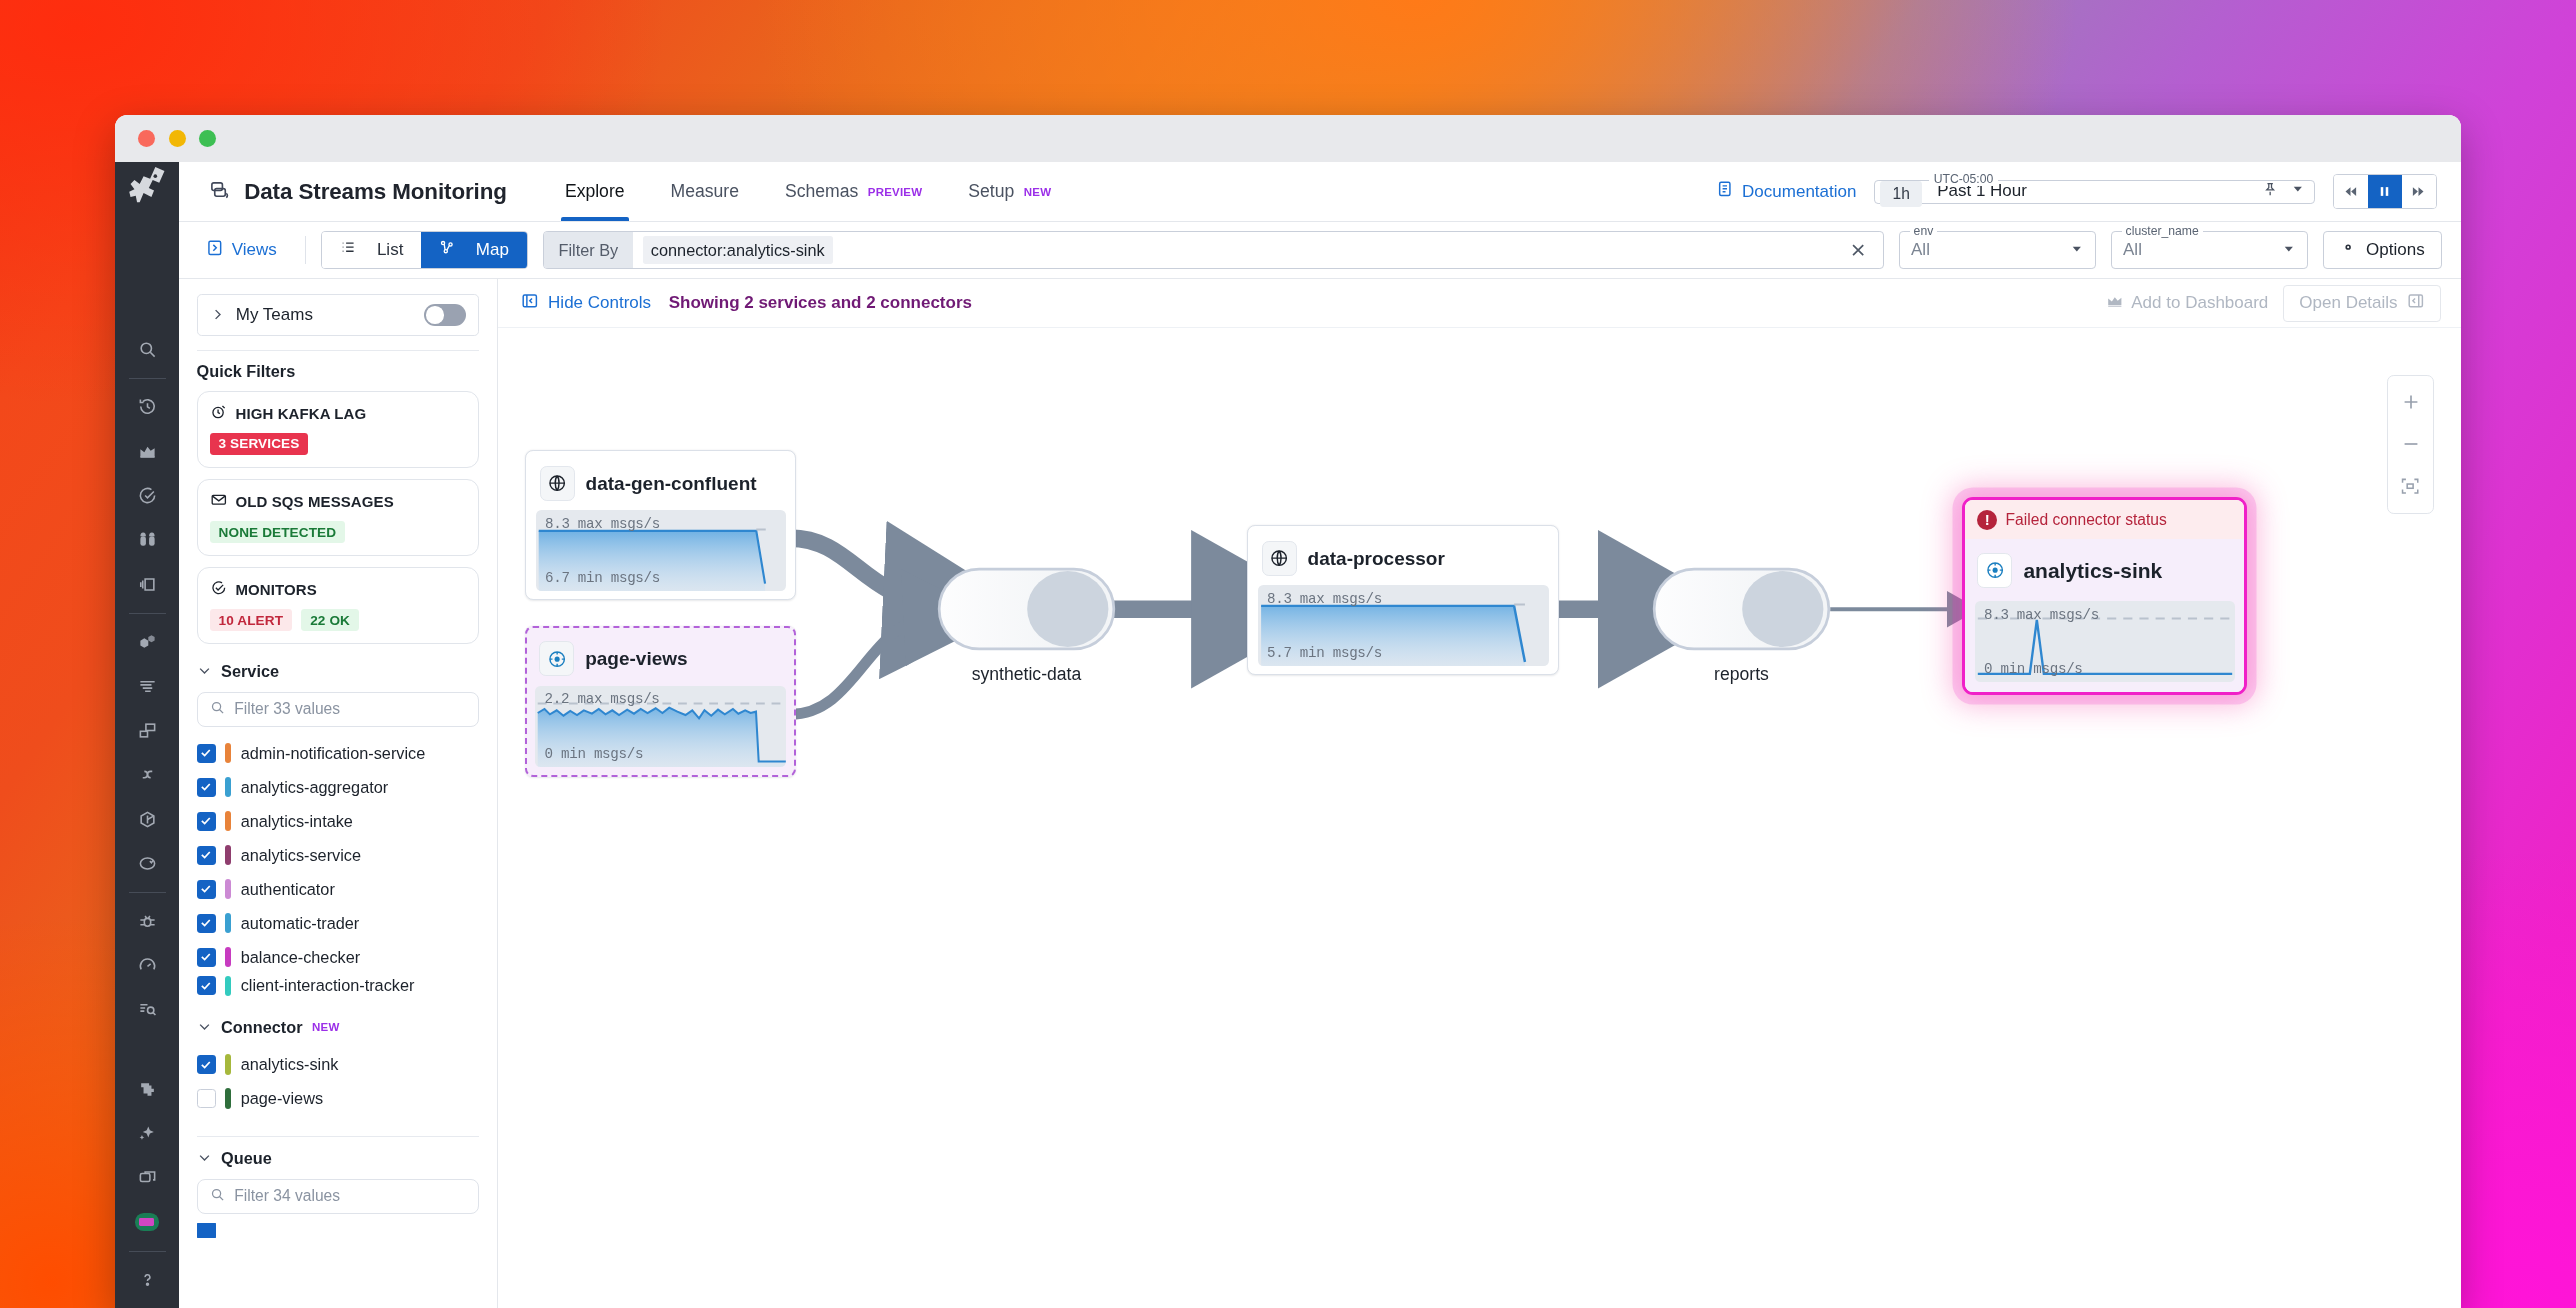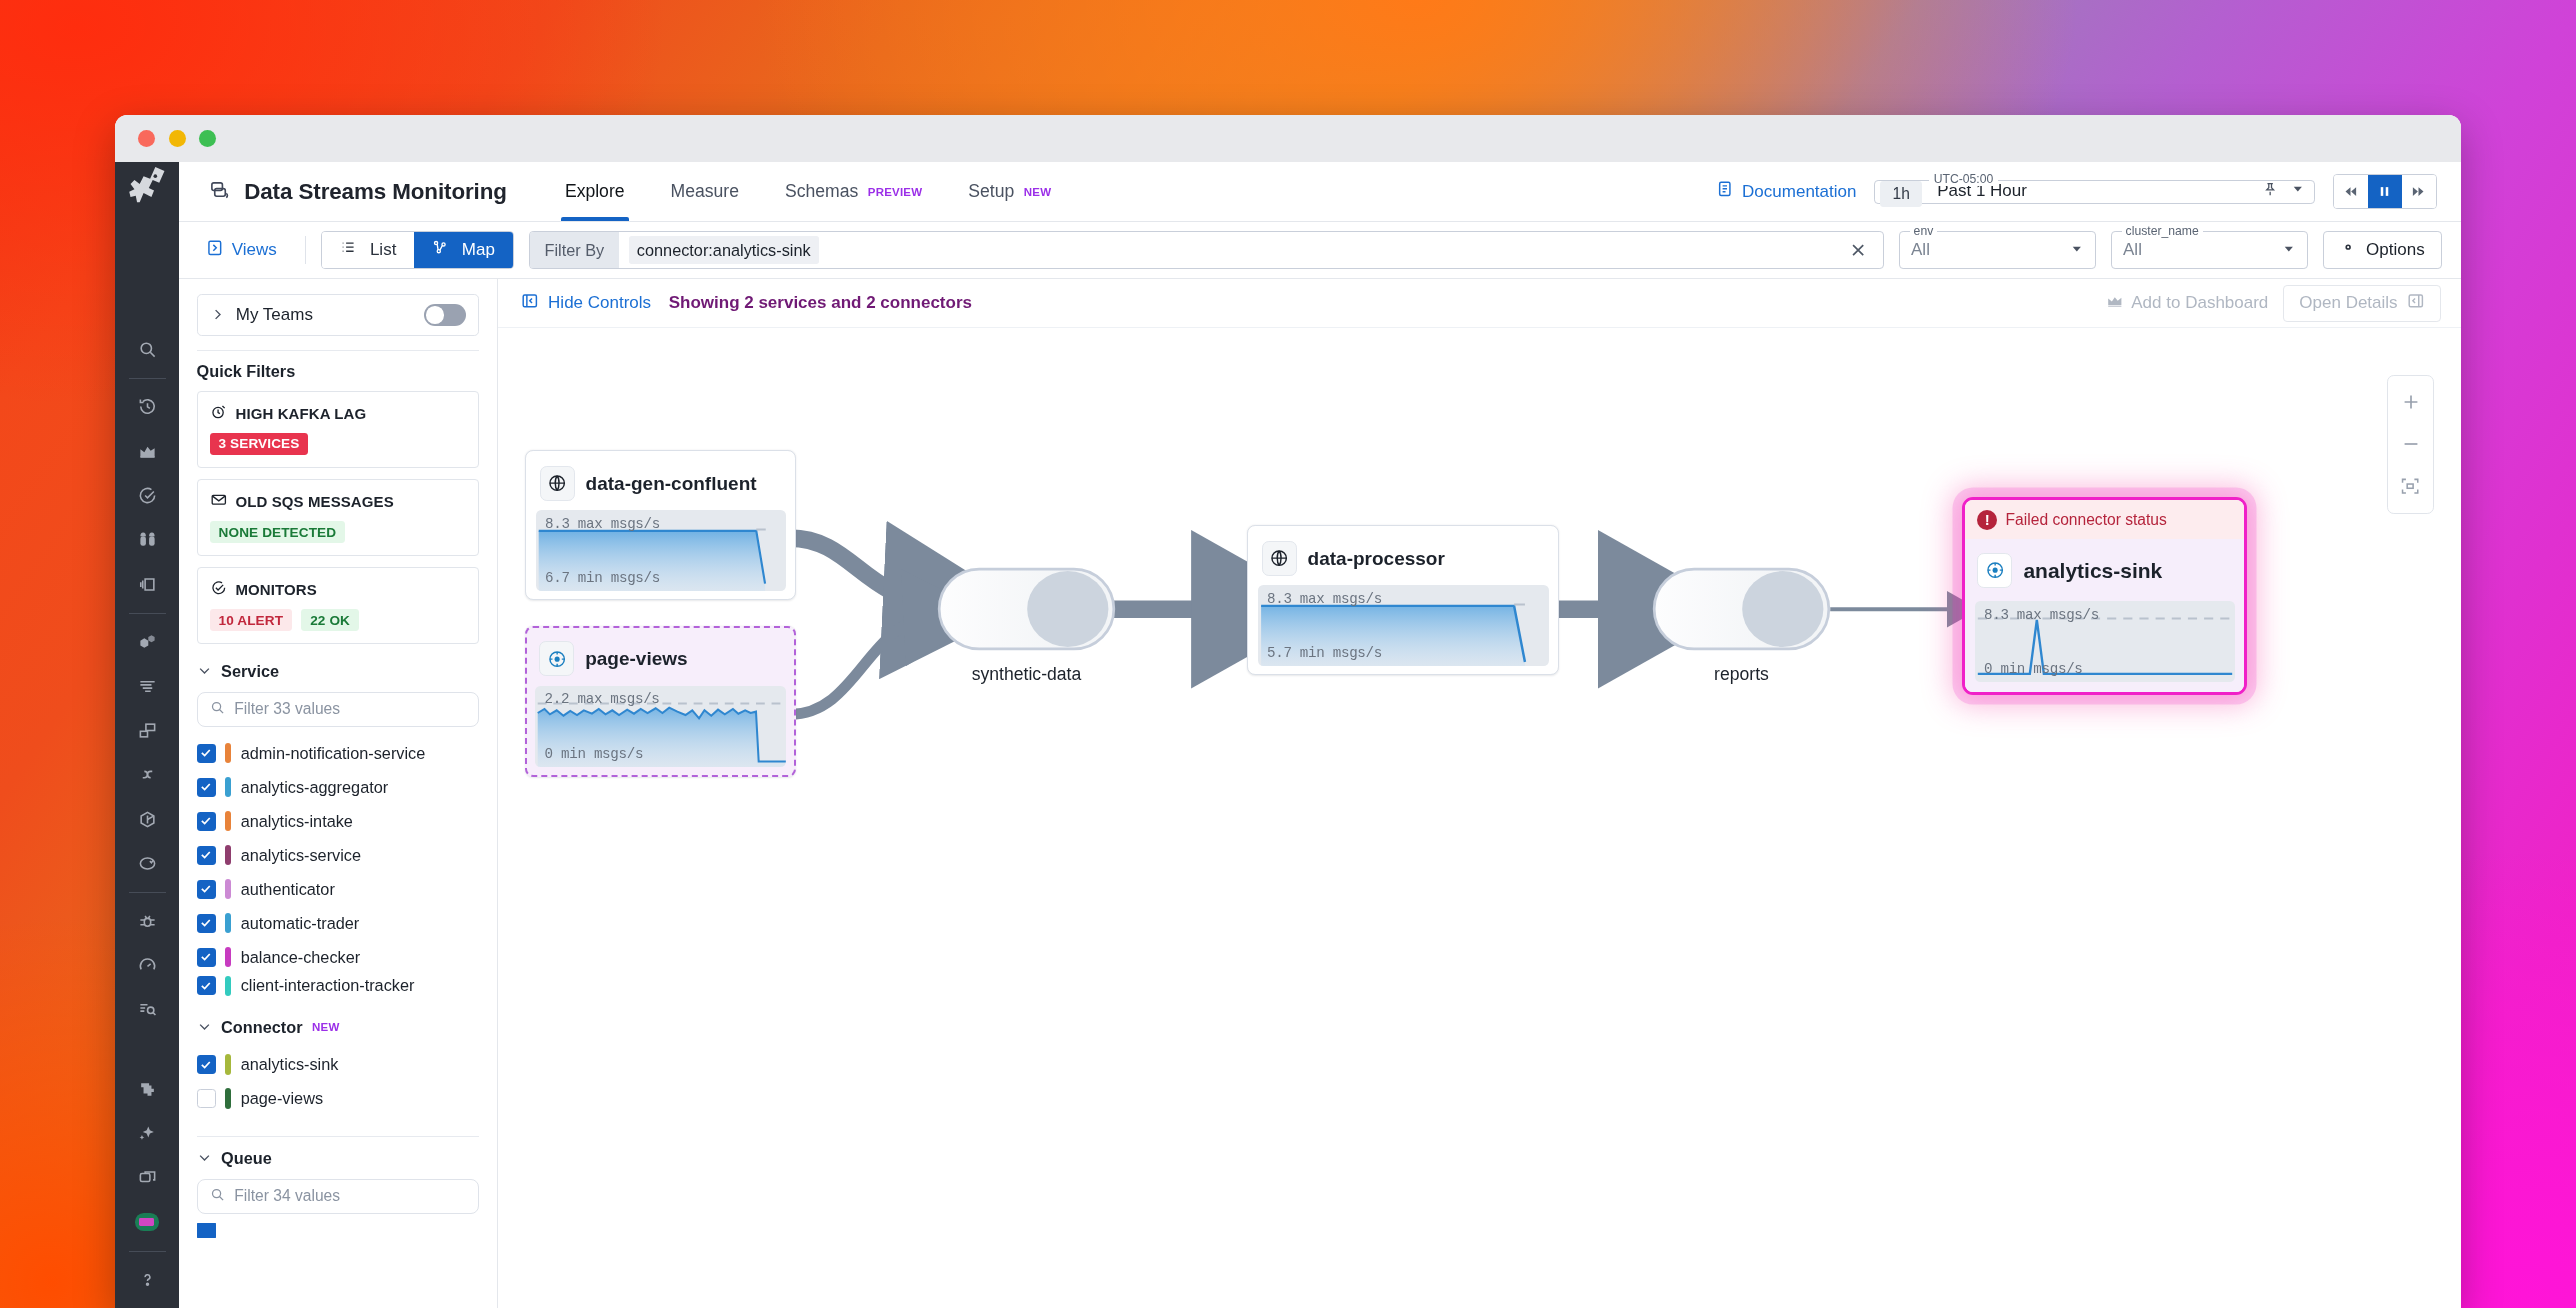--- a/index.html
+++ b/index.html
@@ -118,21 +118,21 @@
 
   
   .filter-row {
     height: 57px; flex: 0 0 57px; display: flex; align-items: center;
     gap: 15px; padding: 0 19px 0 27px; border-bottom: 0.7px solid #e4e7ec;
   }
   .views-btn { display: flex; align-items: center; gap: 8.1px; color: #1b6fd4; font-size: 17px; padding-right: 13.6px; }
   .vdiv { width: 0.7px; height: 28.5px; background: #dfe3ea; }
   .seg { display: flex; border: 0.7px solid #c9cfda; border-radius: 4.1px; overflow: hidden; height: 38px; }
   .seg-item {
-    display: flex; align-items: center; gap: 14px; padding: 0 17.6px;
+    display: flex; align-items: center; gap: 21px; padding: 0 17.6px;
     font-size: 17px; color: #2b323d; background: #fff;
   }
   .seg-item.active { background: #1463c4; color: #fff; }
   .filter-box {
     flex: 1; height: 38px; display: flex; align-items: stretch;
     border: 0.7px solid #c9cfda; border-radius: 4.1px; overflow: hidden; background: #fff;
   }
   .filter-label {
     background: #e4e8ee; color: #545c6a; font-size: 16.3px;
     display: flex; align-items: center; padding: 0 15px;
@@ -174,21 +174,21 @@
     margin-left: auto; width: 42px; height: 22px; border-radius: 11px;
     background: #9aa2b1; position: relative;
   }
   .toggle::after {
     content: ""; position: absolute; left: 2px; top: 2px;
     width: 17.6px; height: 17.6px; border-radius: 50%; background: #fff;
   }
   .sb-div { height: 0.7px; background: #e7eaef; margin: 13.6px 0 12.2px; }
   .sb-h { font-size: 16.3px; font-weight: bold; color: #1c222b; margin-bottom: 9.5px; }
   .qf-card {
-    border: 0.7px solid #e1e5eb; border-radius: 4px; padding: 11px 12.2px 12.2px;
+    border: 0.7px solid #e1e5eb; border-radius: 12px; padding: 11px 12.2px 12.2px;
     margin-bottom: 11px;
   }
   .qf-title { display: flex; align-items: center; gap: 8.1px; font-size: 15px; font-weight: bold; color: #1c222b; letter-spacing: 0.1px; }
   .qf-badges { margin-top: 9.5px; display: flex; gap: 9.5px; }
   .badge { font-size: 13.6px; font-weight: bold; padding: 3.4px 8.8px; border-radius: 3.4px; letter-spacing: 0.1px; }
   .badge.red-solid { background: #e8344e; color: #fff; }
   .badge.green-soft { background: #e3f7e8; color: #1a7a38; }
   .badge.red-soft { background: #fce8ea; color: #c1273c; }
 
   .sec-head { display: flex; align-items: center; gap: 9.5px; margin: 17.6px 0 11px; }

